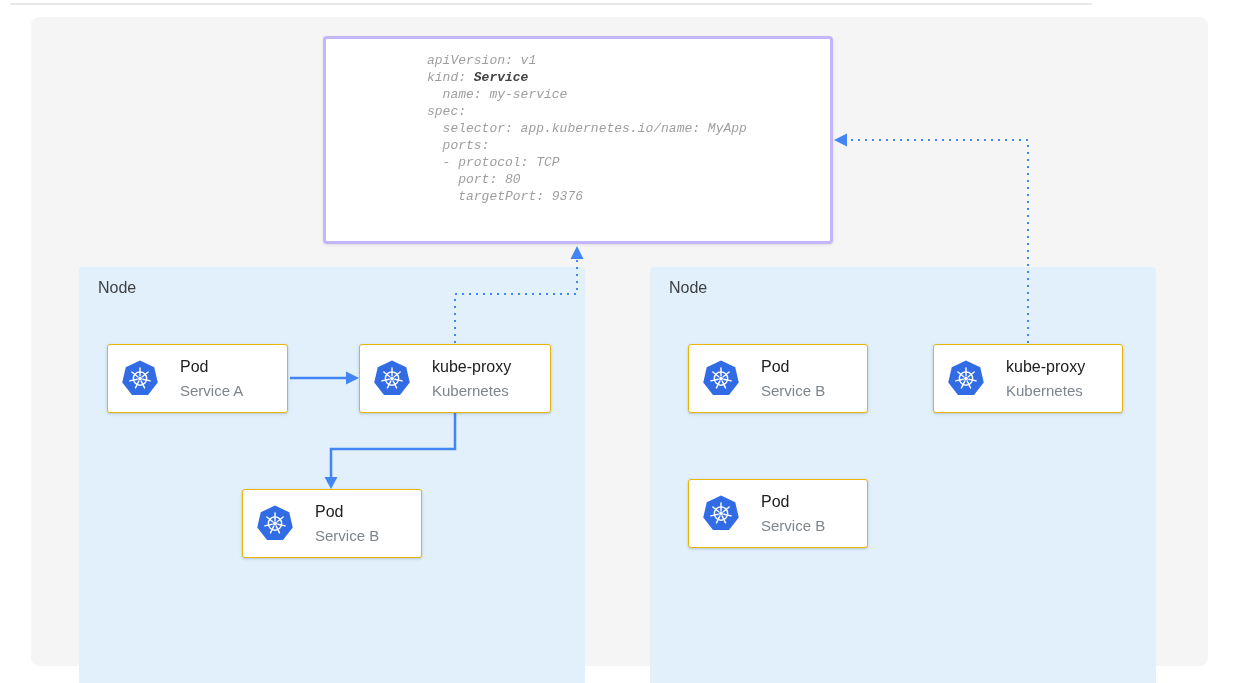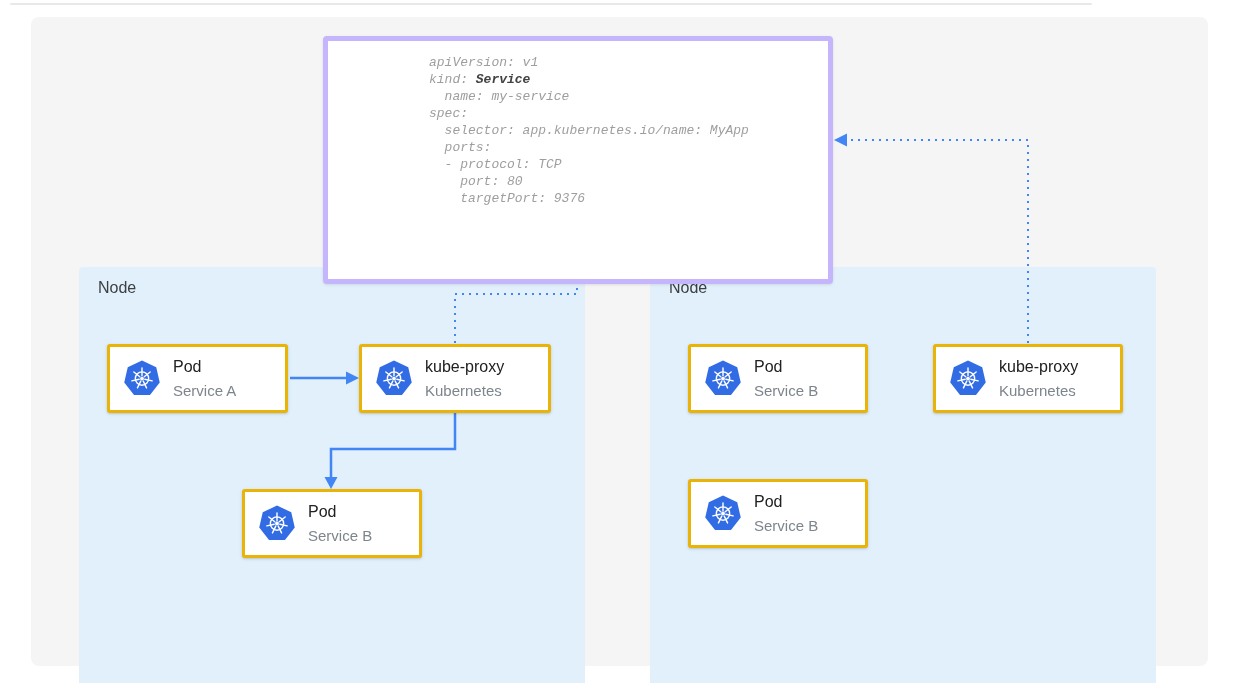--- a/index.html
+++ b/index.html
@@ -30,38 +30,38 @@
   .node-label { position: absolute; left: 19px; top: 12px; font-size: 16px;
                 color: var(--node-label); }
 
   .connectors { position: absolute; left: 0; top: 0; width: 1233px; height: 683px;
                 z-index: 3; pointer-events: none; }
   .solid-line { stroke: var(--arrow); stroke-width: 2.5; fill: none; }
   .dotted-line { stroke: var(--arrow); stroke-width: 2; fill: none;
                  stroke-dasharray: 2 5; }
   .arrow-head { fill: var(--arrow); stroke: none; }
 
-  .card { position: absolute; background: #ffffff; border: 3px solid #eab308;
+  .card { position: absolute; background: #ffffff; border: 1px solid #eab308;
           border-radius: 3px;
           box-shadow: 0 1px 2px rgba(60,64,67,.18), 0 1px 4px rgba(60,64,67,.08);
-          display: flex; align-items: center; padding-left: 13px; gap: 12px;
+          display: flex; align-items: center; padding-left: 13px; gap: 21px;
           z-index: 4; }
   .card-pod-a     { left: 107px; top: 344px; width: 181px; height: 69px; }
   .card-kproxy-l  { left: 359px; top: 344px; width: 192px; height: 69px; }
   .card-pod-b-l   { left: 242px; top: 489px; width: 180px; height: 69px; }
   .card-pod-b1-r  { left: 688px; top: 344px; width: 180px; height: 69px; }
   .card-kproxy-r  { left: 933px; top: 344px; width: 190px; height: 69px; }
   .card-pod-b2-r  { left: 688px; top: 479px; width: 180px; height: 69px; }
   .card-title { font-size: 16px; line-height: 20px; color: var(--card-title); }
   .card-subtitle { font-size: 15px; line-height: 19px; margin-top: 4px;
                    color: var(--card-subtitle); }
   .k8s-icon { width: 38px; height: 40px; flex: 0 0 auto; }
 
-  .yaml-card { position: absolute; left: 323px; top: 36px; width: 510px; height: 248px;
-               background: #ffffff; border: 5px solid #c4b5fd; border-radius: 4px;
+  .yaml-card { position: absolute; left: 323px; top: 36px; width: 510px; height: 208px;
+               background: #ffffff; border: 3px solid #c4b5fd; border-radius: 4px;
                box-shadow: 0 1px 3px rgba(0,0,0,.10);
                padding: 13px 0 0 101px; z-index: 4; }
   .yaml-line { font-family: "Liberation Mono", "DejaVu Sans Mono", monospace;
                font-style: italic; font-size: 13px; line-height: 17px;
                color: var(--yaml-text); white-space: pre; }
   .yaml-line .yaml-bold { font-weight: 700; color: var(--yaml-bold); font-style: italic; }
 </style>
 </head>
 <body>
 

